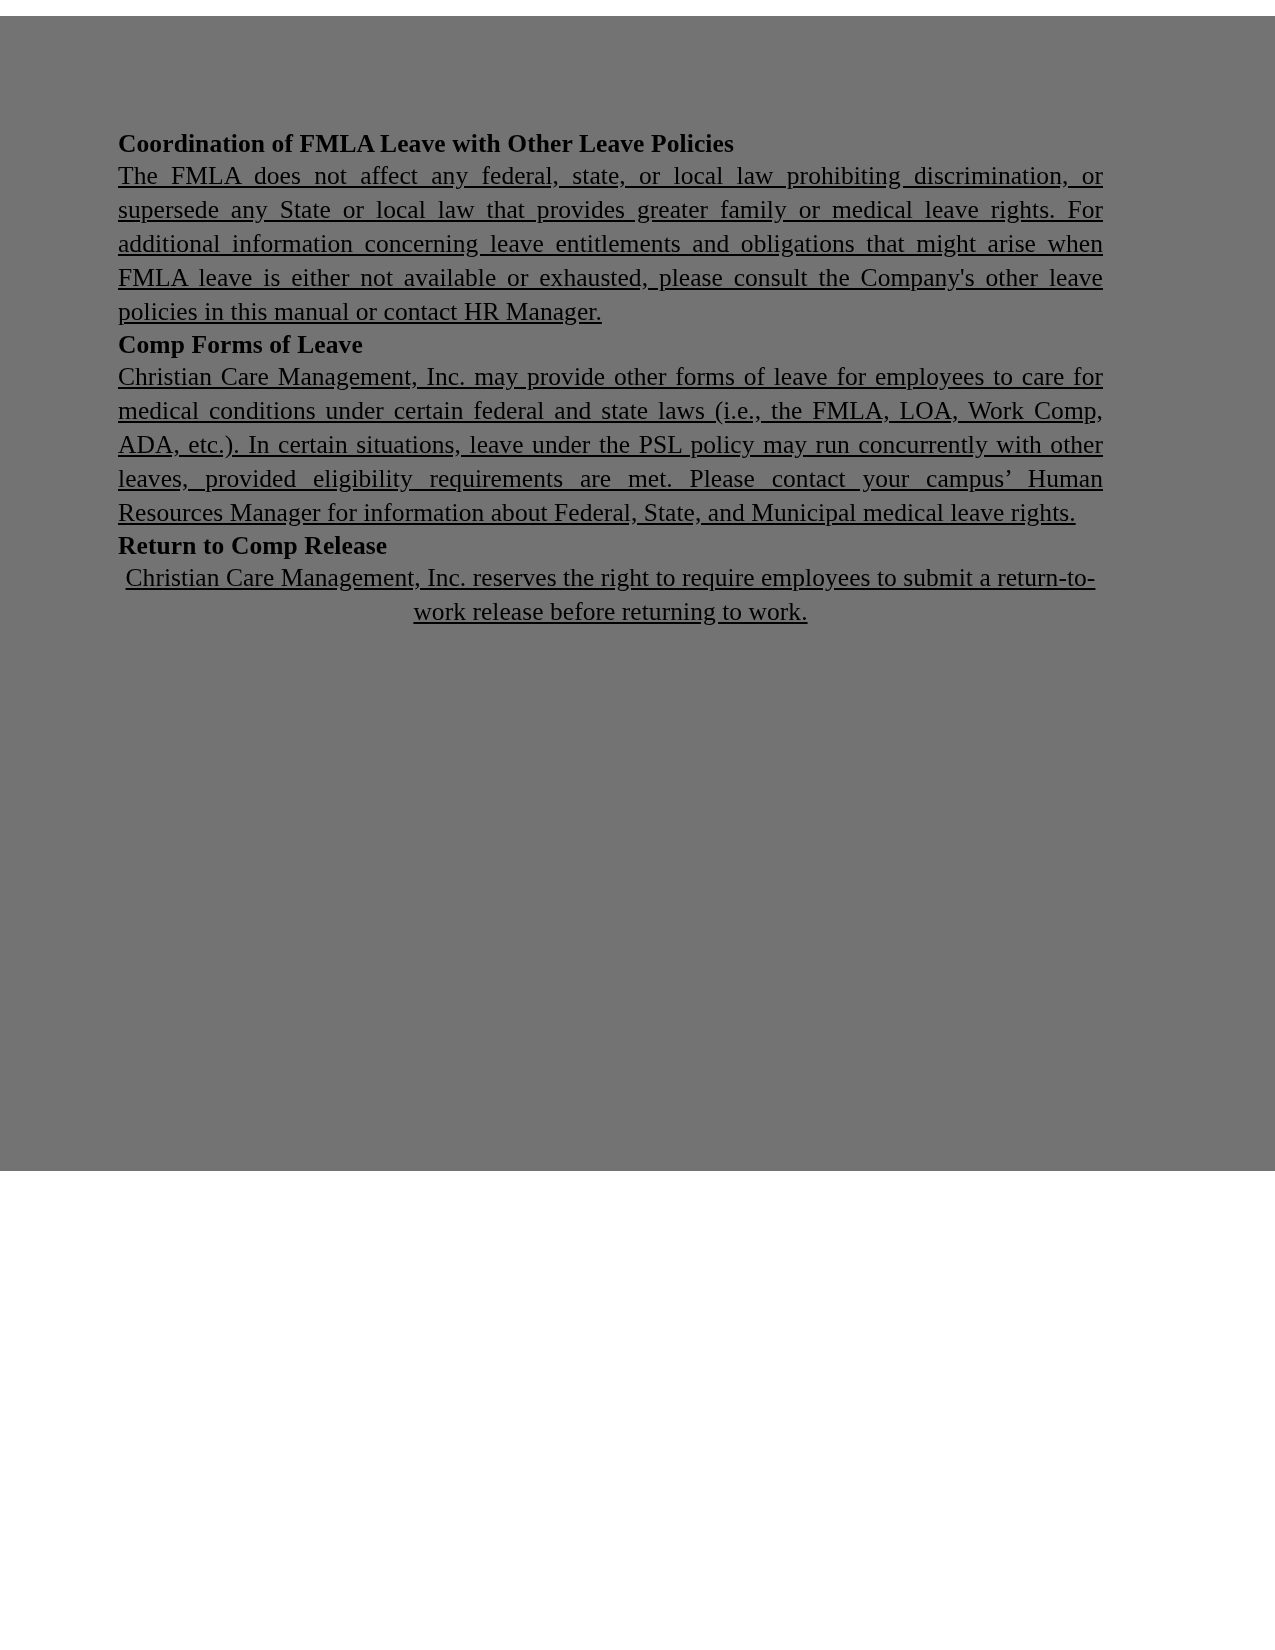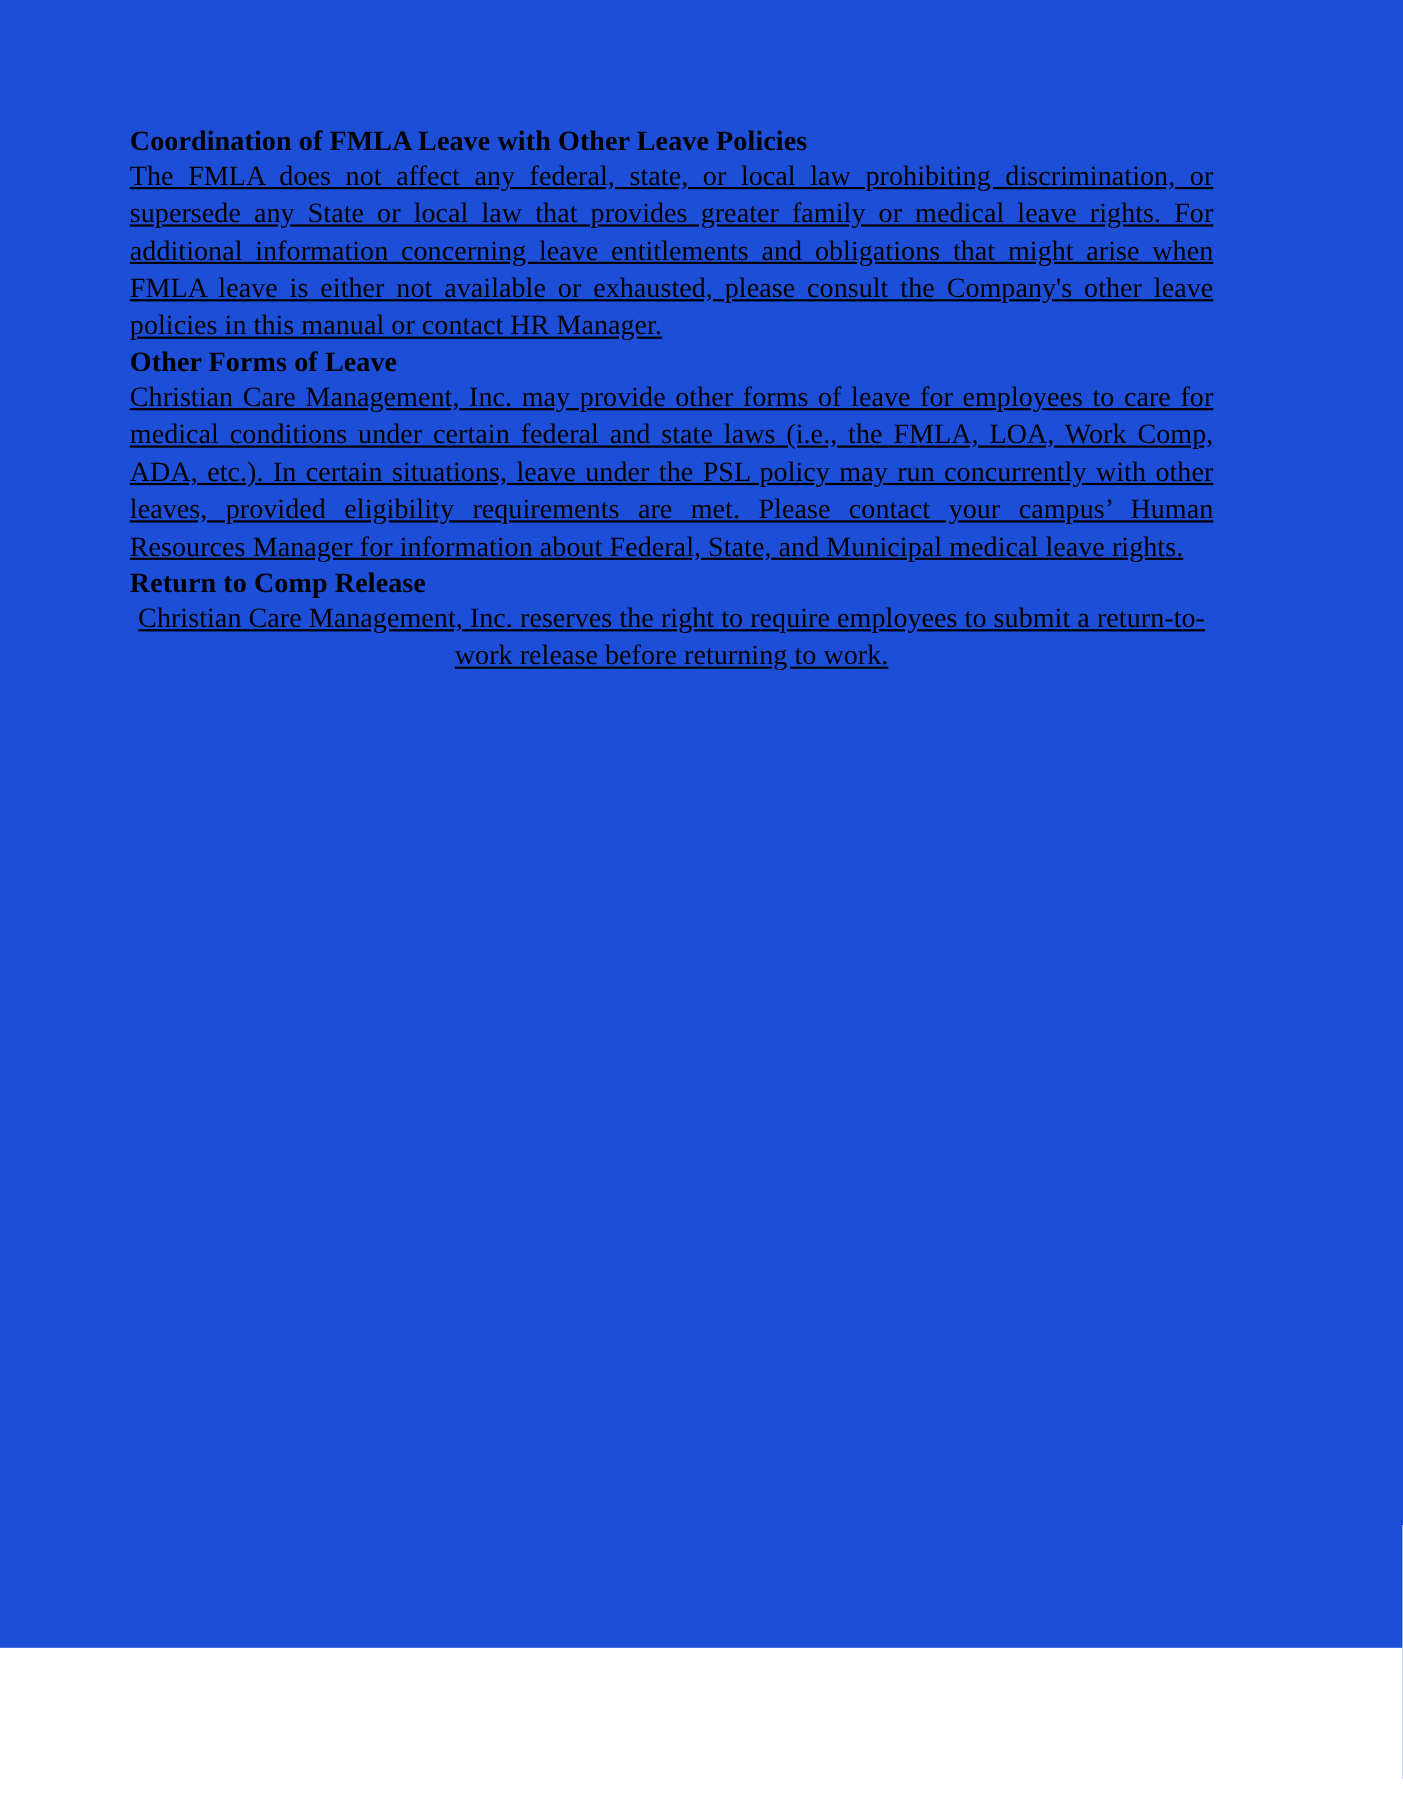--- a/index.html
+++ b/index.html
@@ -11,24 +11,24 @@
     width: 1275px;
     height: 1650px;
     position: relative;
     font-family: "Liberation Serif", "DejaVu Serif", serif;
     color: #000000;
     -webkit-font-smoothing: antialiased;
   }
   .page {
     position: absolute;
     left: 0;
-    top: 0;
+    top: 16px;
     width: 1275px;
-    height: 1498px;
-    background: #1d4ed8;
+    height: 1155px;
+    background: #737373;
     overflow: hidden;
   }
   .content {
     position: absolute;
     left: 118px;
     top: 112px;
     width: 985px;
   }
   h2.section-heading {
     font-size: 25.5px;
@@ -74,21 +74,21 @@
 <body>
 
 <div class="page">
 
   <div class="content">
 
     <h2 class="section-heading blk-h1">Coordination of FMLA Leave with Other Leave Policies</h2>
 
     <p class="body-text blk-p1">The FMLA does not affect any federal, state, or local law prohibiting discrimination, or supersede any State or local law that provides greater family or medical leave rights. For additional information concerning leave entitlements and obligations that might arise when FMLA leave is either not available or exhausted, please consult the Company's other leave policies in this manual or contact HR Manager.</p>
 
-    <h2 class="section-heading blk-h2">Other Forms of Leave</h2>
+    <h2 class="section-heading blk-h2">Comp Forms of Leave</h2>
 
     <p class="body-text blk-p2">Christian Care Management, Inc. may provide other forms of leave for employees to care for medical conditions under certain federal and state laws (i.e., the FMLA, LOA, Work Comp, ADA, etc.). In certain situations, leave under the PSL policy may run concurrently with other leaves, provided eligibility requirements are met. Please contact your campus’ Human Resources Manager for information about Federal, State, and Municipal medical leave rights.</p>
 
     <h2 class="section-heading blk-h3">Return to Comp Release</h2>
 
     <p class="body-text flush blk-p3">Christian Care Management, Inc. reserves the right to require employees to submit a return-to-work release before returning to work.</p>
 
   </div>
 
   <div class="page-number">76</div>

